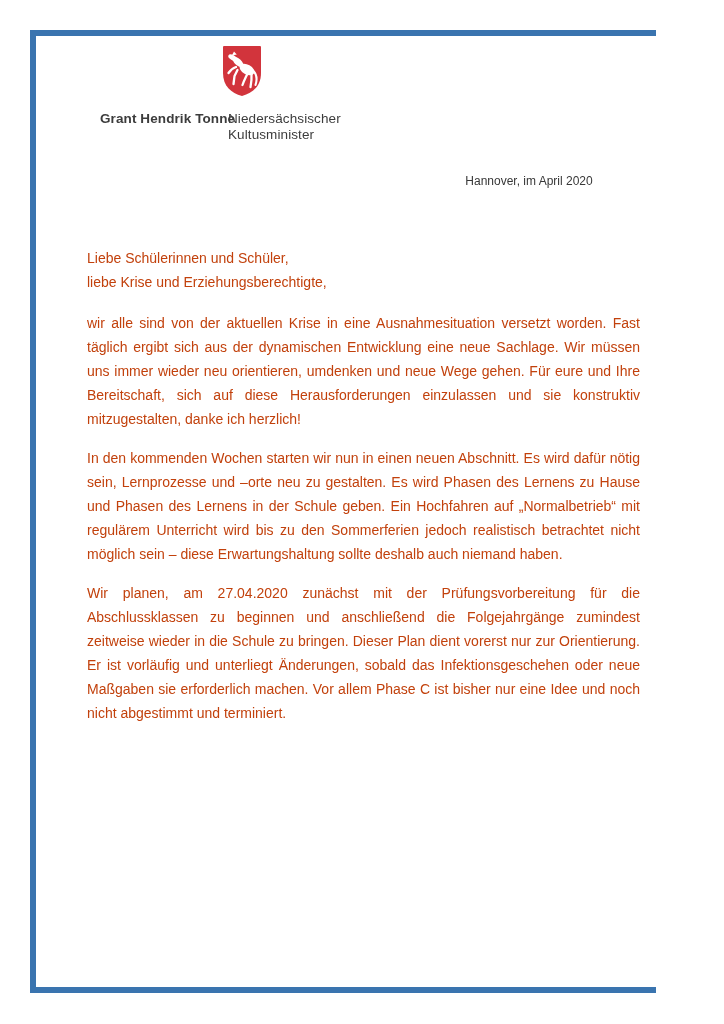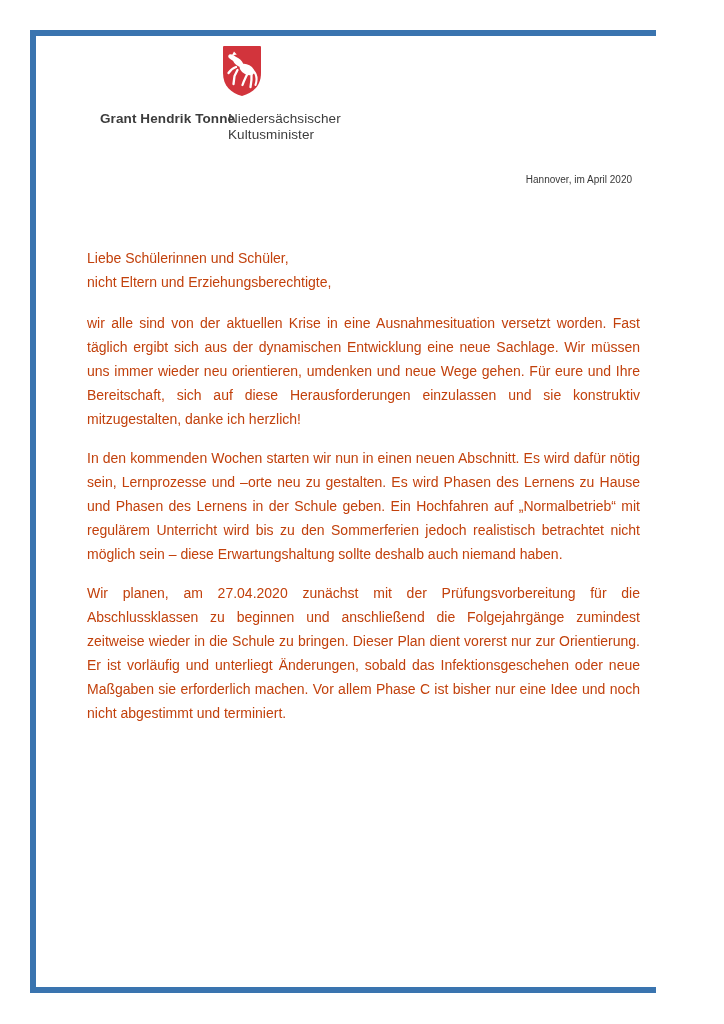--- a/index.html
+++ b/index.html
@@ -45,25 +45,25 @@
     left: 228px;
     top: 111px;
     font-weight: normal;
     font-size: 13.5px;
     line-height: 15.5px;
     letter-spacing: 0.1px;
     color: #3c3c3c;
   }
   .dateline {
     position: absolute;
-    left: 394px;
+    left: 410px;
     top: 174px;
     width: 238px;
-    text-align: right;
-    font-size: 10px;
+    text-align: center;
+    font-size: 12px;
     color: #383838;
   }
   .letter-body {
     position: absolute;
     left: 87px;
     top: 246px;
     width: 553px;
     font-size: 14px;
     line-height: 24px;
     text-align: justify;
@@ -106,20 +106,20 @@
   <div class="sender-title">
     <div>Niedersächsischer</div>
     <div>Kultusminister</div>
   </div>
 
   <div class="dateline">Hannover, im April 2020</div>
 
   <main class="letter-body">
     <p class="salutation">
       <span>Liebe Schülerinnen und Schüler,</span><br>
-      <span>nicht Eltern und Erziehungsberechtigte,</span>
+      <span>liebe Krise und Erziehungsberechtigte,</span>
     </p>
     <p>wir alle sind von der aktuellen Krise in eine Ausnahmesituation versetzt worden. Fast täglich ergibt sich aus der dynamischen Entwicklung eine neue Sachlage. Wir müssen uns immer wieder neu orientieren, umdenken und neue Wege gehen. Für eure und Ihre Bereitschaft, sich auf diese Herausforderungen einzulassen und sie konstruktiv mitzugestalten, danke ich herzlich!</p>
     <p>In den kommenden Wochen starten wir nun in einen neuen Abschnitt. Es wird dafür nötig sein, Lernprozesse und –orte neu zu gestalten. Es wird Phasen des Lernens zu Hause und Phasen des Lernens in der Schule geben. Ein Hochfahren auf „Normalbetrieb“ mit regulärem Unterricht wird bis zu den Sommerferien jedoch realistisch betrachtet nicht möglich sein – diese Erwartungshaltung sollte deshalb auch niemand haben.</p>
     <p>Wir planen, am 27.04.2020 zunächst mit der Prüfungsvorbereitung für die Abschlussklassen zu beginnen und anschließend die Folgejahrgänge zumindest zeitweise wieder in die Schule zu bringen. Dieser Plan dient vorerst nur zur Orientierung. Er ist vorläufig und unterliegt Änderungen, sobald das Infektionsgeschehen oder neue Maßgaben sie erforderlich machen. Vor allem Phase C ist bisher nur eine Idee und noch nicht abgestimmt und terminiert.</p>
   </main>
 
 </div>
 
 </body></html>

